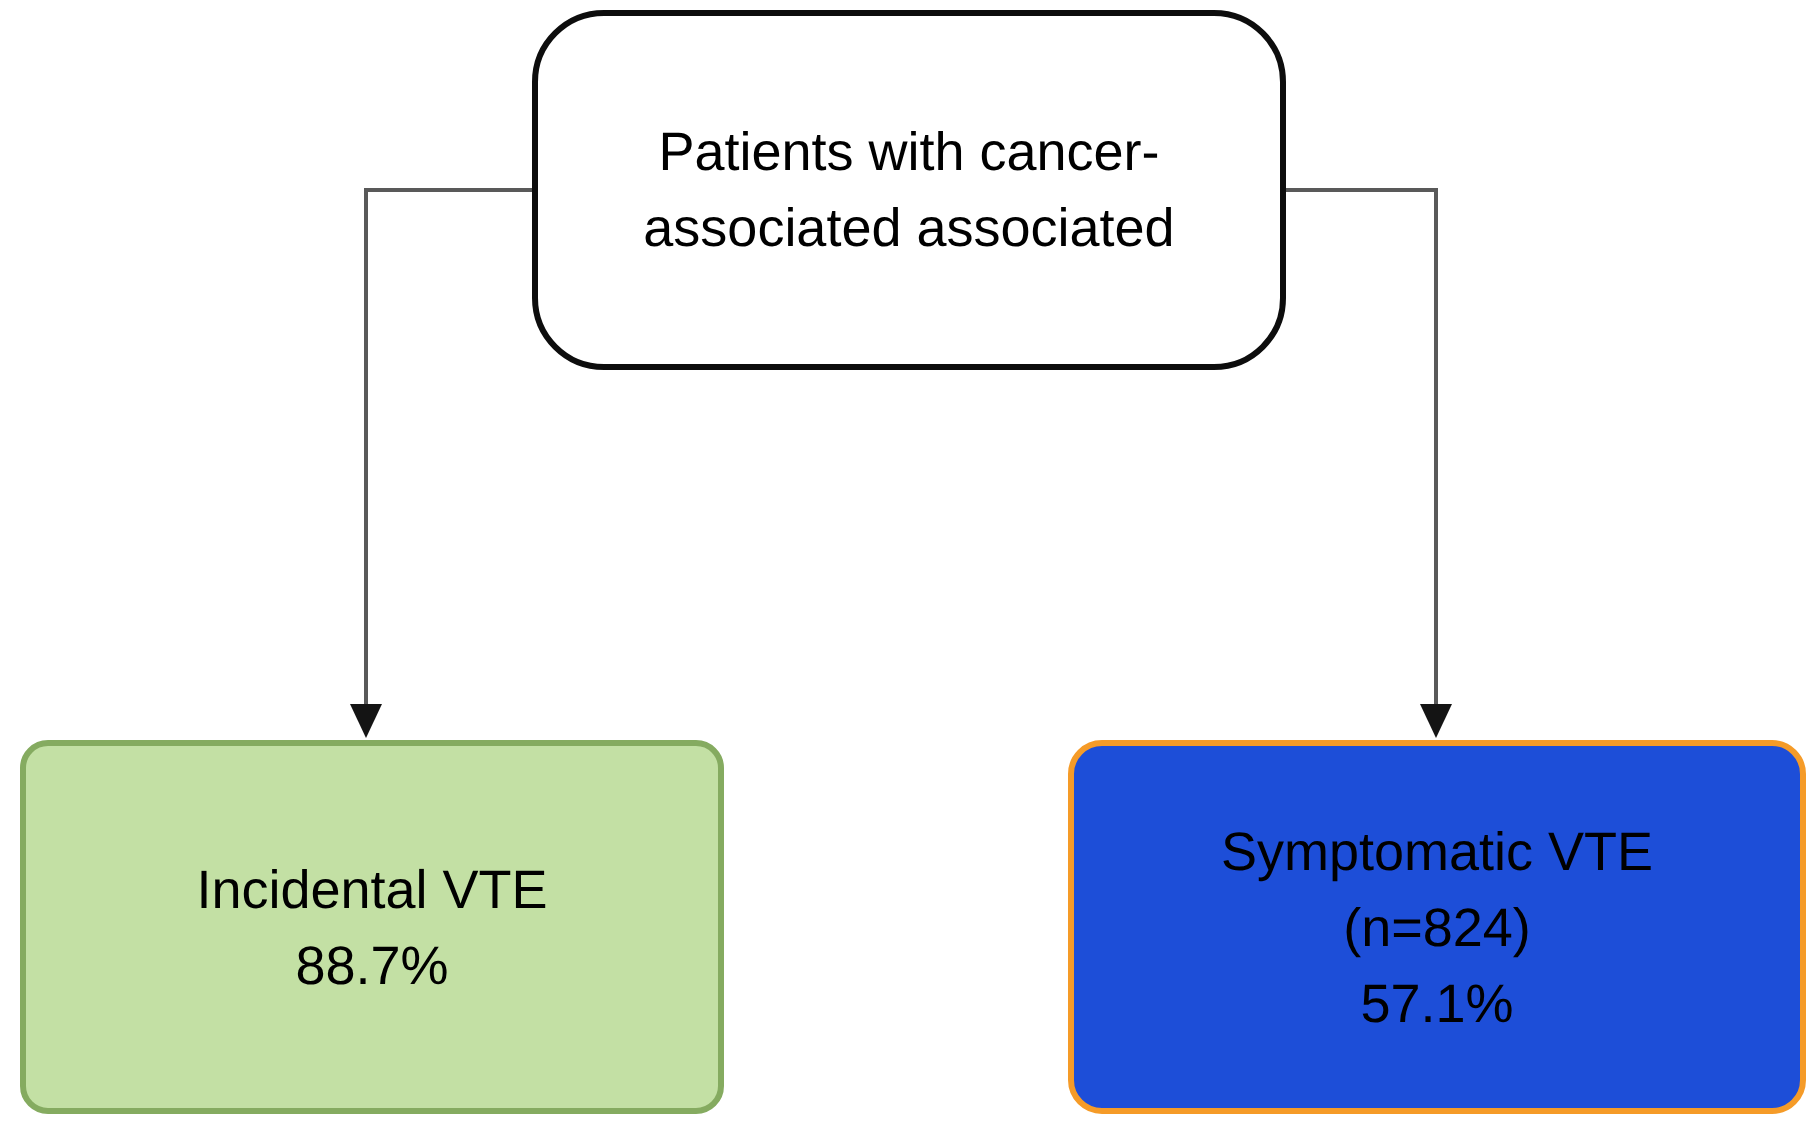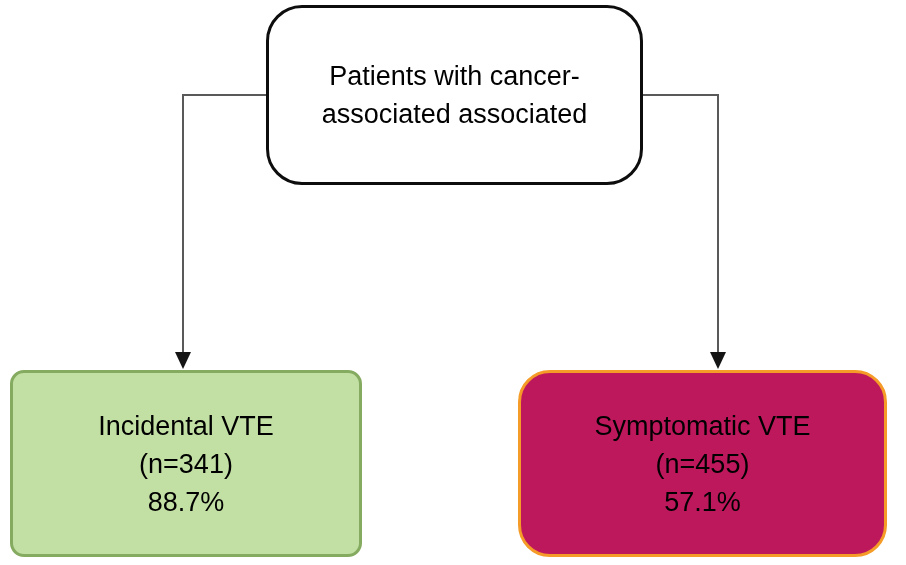--- a/index.html
+++ b/index.html
@@ -39,27 +39,27 @@
   .node-incidental {
     left: 10px;
     top: 370px;
     width: 352px;
     height: 187px;
     background: #c3e0a4;
     border: 3px solid #85ab60;
     border-radius: 14px;
   }
   .node-symptomatic {
-    left: 518px;
+    left: 534px;
     top: 370px;
     width: 369px;
     height: 187px;
-    background: #be185d;
+    background: #1d4ed8;
     border: 3px solid #f59b28;
-    border-radius: 32px;
+    border-radius: 17px;
   }
   .line {
     position: absolute;
     background: #595959;
   }
   .hline-left  { left: 183px; top: 94px; width: 83px; height: 2px; }
   .hline-right { left: 643px; top: 94px; width: 75px; height: 2px; }
   .vline-left  { left: 182px; top: 94px; width: 2px; height: 260px; }
   .vline-right { left: 717px; top: 94px; width: 2px; height: 260px; }
   .arrowhead {
@@ -85,23 +85,22 @@
   <div class="arrowhead arrow-left"></div>
   <div class="arrowhead arrow-right"></div>
 
   <div class="node node-root">
     <span>Patients with cancer-</span>
     <span>associated associated</span>
   </div>
 
   <div class="node node-incidental">
     <span>Incidental VTE</span>
-    <span>(n=341)</span>
     <span>88.7%</span>
   </div>
 
   <div class="node node-symptomatic">
     <span>Symptomatic VTE</span>
-    <span>(n=455)</span>
+    <span>(n=824)</span>
     <span>57.1%</span>
   </div>
 
 </div>
 
 </body></html>

